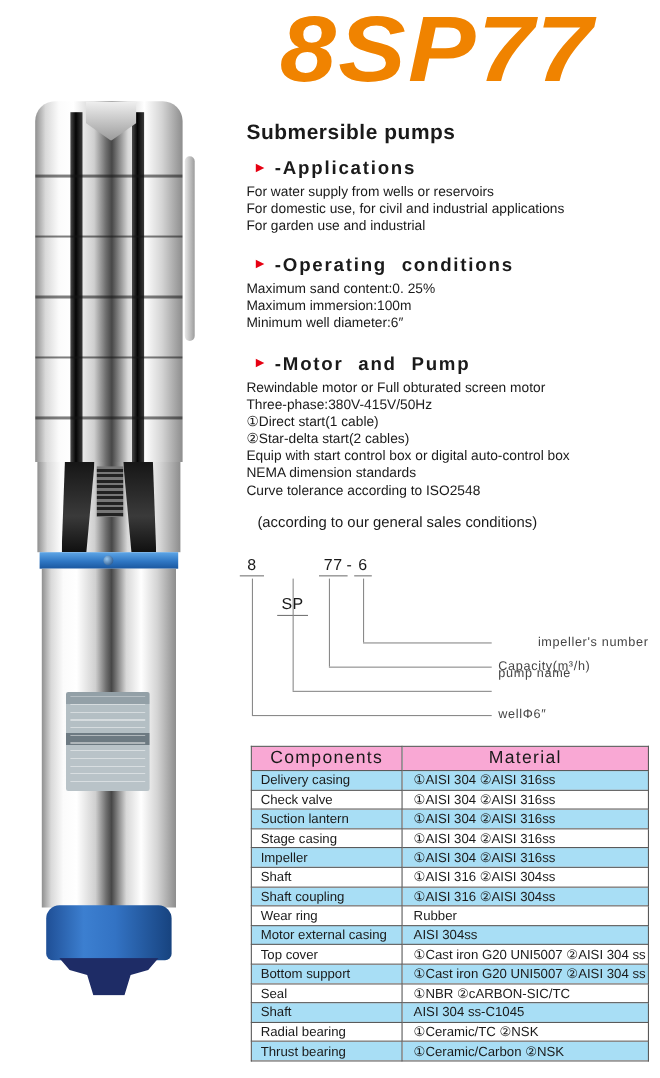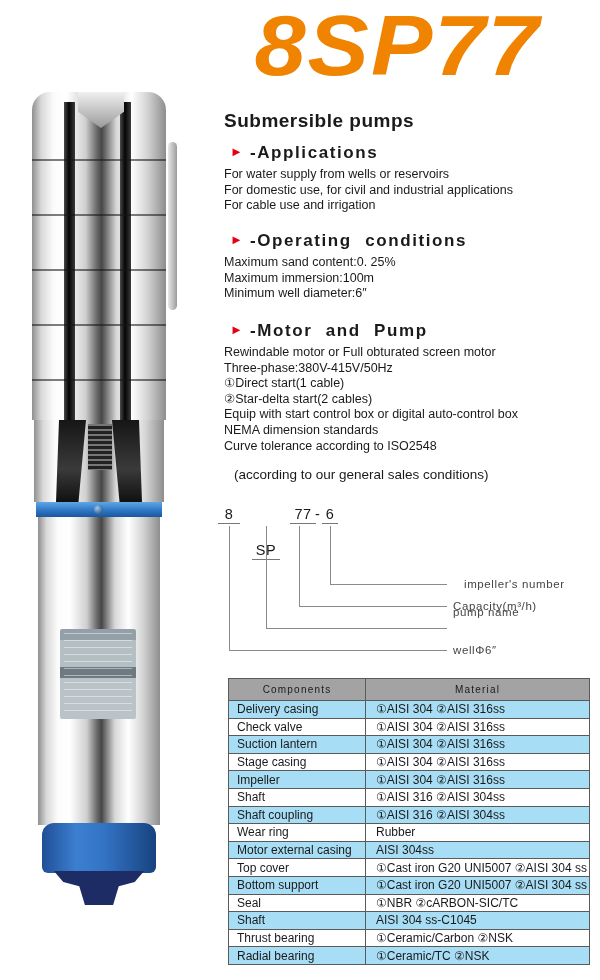--- a/index.html
+++ b/index.html
@@ -26,21 +26,21 @@
   .mc{position:absolute;top:0;font-size:14.5px;letter-spacing:.5px;text-align:center;
       border-bottom:1px solid #777;padding-bottom:1px;}
   .mc-dash{position:absolute;top:0;font-size:14.5px;border-bottom:none;}
   .dln{position:absolute;background:#8a8a8a;}
   .dlabel{position:absolute;font-size:11.5px;color:#444;letter-spacing:.6px;white-space:nowrap;}
 
   
   .tblwrap{position:absolute;left:228px;top:678px;width:361px;}
   table{border-collapse:collapse;width:100%;table-layout:fixed;}
   th,td{border:1px solid #5a5a5a;font-weight:normal;overflow:hidden;white-space:nowrap;}
-  th{height:19px;font-size:10px;letter-spacing:1.2px;text-align:center;background:#a3a3a3;}
+  th{height:19px;font-size:16px;letter-spacing:1.2px;text-align:center;background:#f9a8d4;}
   td{height:16.6px;font-size:12px;padding:0 0 0 8px;}
   td.mat{padding-left:10px;}
   tbody tr:nth-child(odd) td{background:#A8DEF5;}
   col.c1{width:137px;} col.c2{width:224px;}
 
   
   .pump{position:absolute;left:18px;top:86px;width:168px;height:824px;}
   .chrome{background:linear-gradient(90deg,#8f8f8f 0%,#d9d9d9 7%,#fbfbfb 16%,#ffffff 26%,
           #cfcfcf 40%,#6e6e6e 48%,#474747 52%,#d8d8d8 63%,#ffffff 74%,#d4d4d4 86%,#8d8d8d 100%);}
   .pump-top{position:absolute;left:14px;top:6px;width:134px;height:328px;border-radius:18px 18px 0 0;overflow:hidden;}
@@ -106,21 +106,21 @@
   </div>
 
   <div class="title">8SP77</div>
   <div class="subtitle">Submersible pumps</div>
 
   <div class="section" style="top:143px;">
     <div class="h2"><span class="tri">►</span><span>-Applications</span></div>
     <div class="body">
       <div class="bl">For water supply from wells or reservoirs</div>
       <div class="bl">For domestic use, for civil and industrial applications</div>
-      <div class="bl">For cable use and irrigation</div>
+      <div class="bl">For garden use and industrial</div>
     </div>
   </div>
 
   <div class="section" style="top:231px;">
     <div class="h2"><span class="tri">►</span><span>-Operating conditions</span></div>
     <div class="body">
       <div class="bl">Maximum sand content:0. 25%</div>
       <div class="bl">Maximum immersion:100m</div>
       <div class="bl">Minimum well diameter:6″</div>
     </div>
@@ -153,21 +153,21 @@
     <div class="dln" style="left:27px;top:20px;width:1px;height:124px;"></div>
     <div class="dln" style="left:64px;top:20px;width:1px;height:102px;"></div>
     <div class="dln" style="left:97px;top:20px;width:1px;height:80px;"></div>
     <div class="dln" style="left:128px;top:20px;width:1px;height:58px;"></div>
 
     <div class="dln" style="left:128px;top:78px;width:117px;height:1px;"></div>
     <div class="dln" style="left:97px;top:100px;width:148px;height:1px;"></div>
     <div class="dln" style="left:64px;top:122px;width:181px;height:1px;"></div>
     <div class="dln" style="left:27px;top:144px;width:218px;height:1px;"></div>
 
-    <div class="dlabel" style="left:233px;top:72px;padding-left:29px;">impeller's number</div>
+    <div class="dlabel" style="left:258px;top:72px;padding-left:29px;">impeller's number</div>
     <div class="dlabel" style="left:251px;top:94px;">Capacity(m³/h)</div>
     <div class="dlabel" style="left:251px;top:100px;">pump name</div>
     <div class="dlabel" style="left:251px;top:138px;">wellΦ6″</div>
   </div>
 
   <div class="tblwrap">
     <table>
       <colgroup>
           <col class="c1">
           <col class="c2">
@@ -225,24 +225,24 @@
           </tr>
         <tr>
             <td>Seal</td>
             <td class="mat">①NBR ②cARBON-SIC/TC</td>
           </tr>
         <tr>
             <td>Shaft</td>
             <td class="mat">AISI 304 ss-C1045</td>
           </tr>
         <tr>
+            <td>Radial bearing</td>
+            <td class="mat">①Ceramic/TC ②NSK</td>
+          </tr>
+        <tr>
             <td>Thrust bearing</td>
             <td class="mat">①Ceramic/Carbon ②NSK</td>
           </tr>
-        <tr>
-            <td>Radial bearing</td>
-            <td class="mat">①Ceramic/TC ②NSK</td>
-          </tr>
       </tbody>
     </table>
   </div>
 
 </div>
 
 </body></html>

